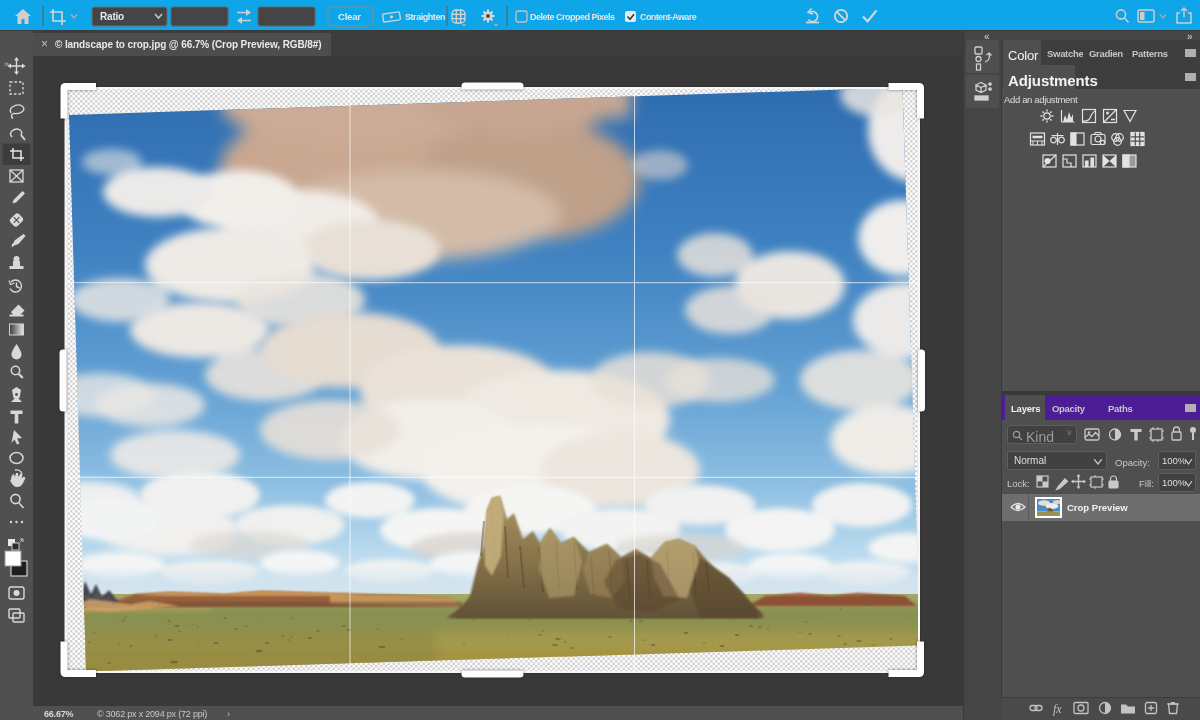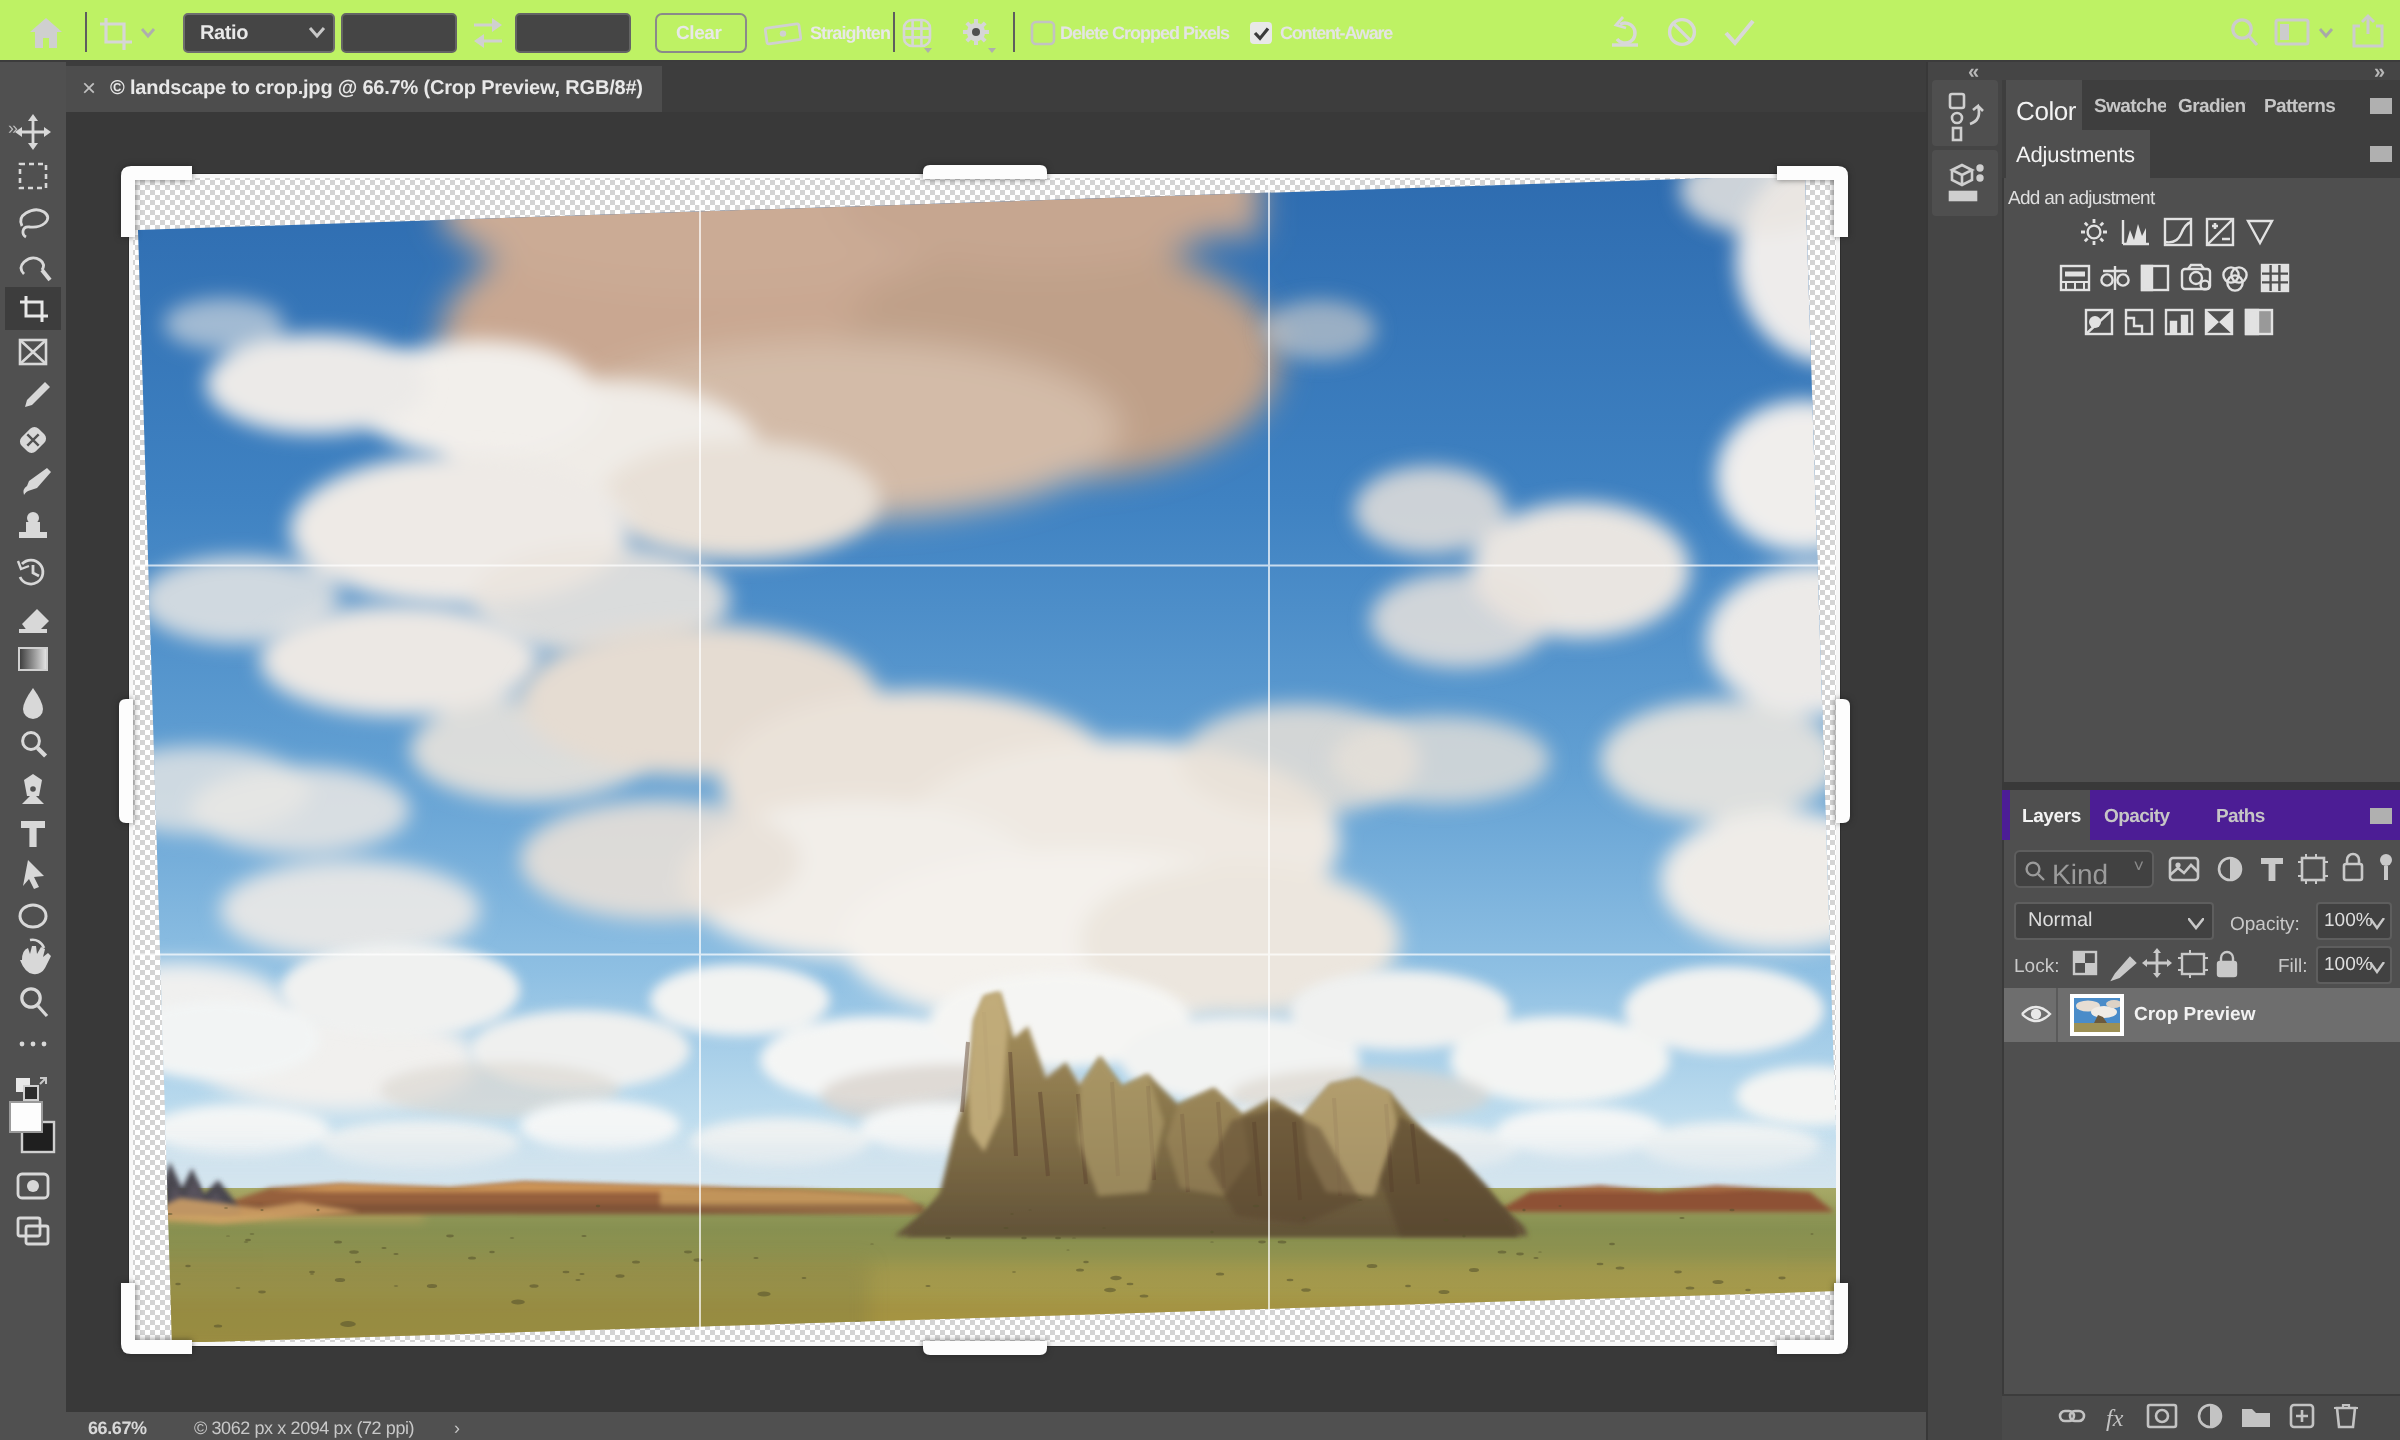--- a/index.html
+++ b/index.html
@@ -327,21 +327,21 @@
   <path d="M888.5 83 H919 Q924 83 924 88 V118.5 H917 V90 H888.5 Z"></path>
   <path d="M96 677 H65.5 Q60.5 677 60.5 672 V641.5 H67.5 V670 H96 Z"></path>
   <path d="M888.5 677 H919 Q924 677 924 672 V641.5 H917 V670 H888.5 Z"></path>
   <path d="M461.5 89.5 V86 Q461.5 82.5 465 82.5 H520 Q523.5 82.5 523.5 86 V89.5 Z"></path>
   <path d="M461.5 670.5 V674 Q461.5 677.5 465 677.5 H520 Q523.5 677.5 523.5 674 V670.5 Z"></path>
   <path d="M66.5 349.5 H63 Q59.5 349.5 59.5 353 V408 Q59.5 411.5 63 411.5 H66.5 Z"></path>
   <path d="M918 349.5 H921.5 Q925 349.5 925 353 V408 Q925 411.5 921.5 411.5 H918 Z"></path>
 </g>
 </svg>
 
-<div class="abs" id="optionsbar" style="left:0;top:0;width:1200px;height:31px;background:#bef264;border-bottom:1px solid #3c3c3c;z-index:3">
+<div class="abs" id="optionsbar" style="left:0;top:0;width:1200px;height:31px;background:#0ea5e9;border-bottom:1px solid #3c3c3c;z-index:3">
 <svg width="1200" height="31" viewBox="0 0 1200 31" style="position:absolute;left:0;top:0">
 
   <path d="M23 9 L15 16 H17.5 V24 H21.5 V19 H24.5 V24 H28.5 V16 H31 Z" fill="#cfcfcf"></path>
   <line x1="43" y1="6" x2="43" y2="26" stroke="#5e5e5e"></line>
 
   <g stroke="#d6d6d6" stroke-width="1.6" fill="none">
     <path d="M53 9 V21 H66"></path>
     <path d="M50 12 H62 V25"></path>
   </g>
   <path d="M71 14.5 l3 3.5 3 -3.5" stroke="#aeaeae" stroke-width="1.4" fill="none"></path>
@@ -581,21 +581,21 @@
     <div class="abs" style="left:2px;top:0;width:38px;height:25px;background:#4f4f4f"></div>
     <span class="abs" style="left:7px;top:7.5px;font-weight:normal;color:#f2f2f2;font-size:13px;letter-spacing:-0.2px">Color</span>
     <div class="abs" style="left:46px;top:7px;width:36px;height:13px;overflow:hidden"><span style="font-weight:bold;color:#c6c6c6;font-size:9.5px;letter-spacing:-0.3px">Swatches</span></div>
     <div class="abs" style="left:88px;top:7px;width:34px;height:13px;overflow:hidden"><span style="font-weight:bold;color:#c6c6c6;font-size:9.5px;letter-spacing:-0.3px">Gradients</span></div>
     <div class="abs" style="left:131px;top:7px;width:40px;height:13px;overflow:hidden"><span style="font-weight:bold;color:#c6c6c6;font-size:9.5px;letter-spacing:-0.3px">Patterns</span></div>
     <div class="abs" style="left:184px;top:9px;width:11px;height:8px;background:#b0b0b0"></div>
   </div>
 
   <div class="abs" style="left:38px;top:34px;width:199px;height:24px;background:#3e3e3e">
     <div class="abs" style="left:2px;top:0;width:72px;height:24px;background:#4f4f4f"></div>
-    <span class="abs" style="left:7px;top:6.5px;font-weight:normal;color:#f2f2f2;font-size:11px;letter-spacing:-0.1px">Adjustments</span>
+    <span class="abs" style="left:7px;top:6.5px;font-weight:bold;color:#f2f2f2;font-size:15px;letter-spacing:-0.1px">Adjustments</span>
     <div class="abs" style="left:184px;top:8px;width:11px;height:8px;background:#b0b0b0"></div>
   </div>
   <span class="abs" style="left:41px;top:63px;color:#dedede;font-size:9.5px;letter-spacing:-0.35px">Add an adjustment</span>
 
   <svg class="abs" style="left:38px;top:72px" width="199" height="70" viewBox="0 0 199 70">
     <g stroke="#e2e2e2" stroke-width="1.2" fill="none">
 
       <g transform="translate(46,13)">
         <circle r="3.2"></circle>
             <g stroke-width="1.4">

